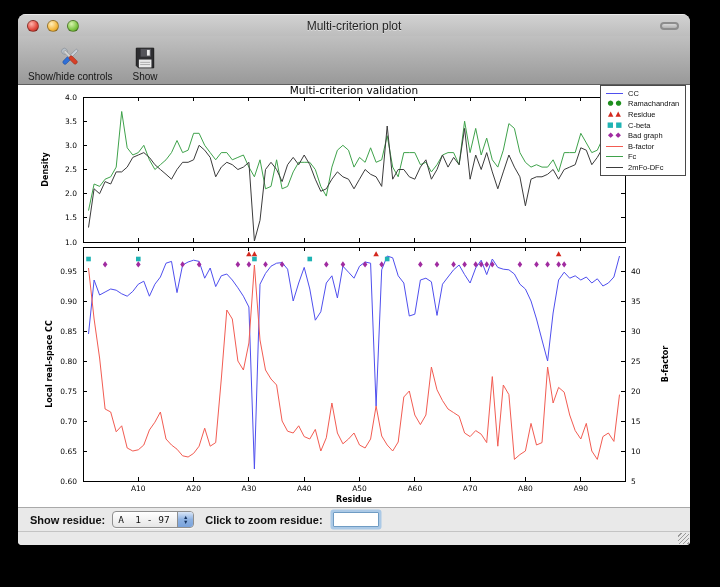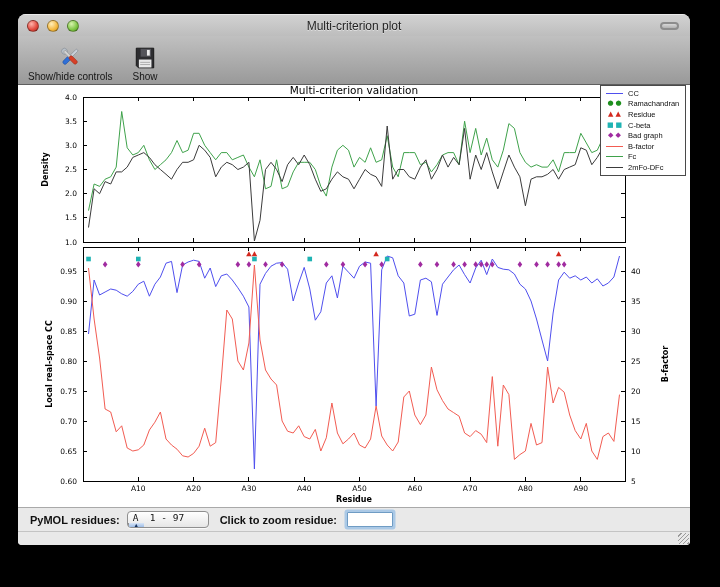--- a/index.html
+++ b/index.html
@@ -55,21 +55,21 @@
   
   .controls-row{
     height:24px;flex:none;box-sizing:border-box;background:#e9e9e9;
     border-top:1px solid #a9a9a9;display:flex;align-items:center;
     padding:0 0 0 12px;gap:7px;
   }
   .ctrl-label{font-size:11px;font-weight:bold;color:#101010;white-space:nowrap;}
   .popup{
     width:82px;height:17px;box-sizing:border-box;display:flex;align-items:stretch;
     border:1px solid #8f8f8f;border-radius:4px;overflow:hidden;
-    background:linear-gradient(#ffffff,#e6e6e6);box-shadow:0 1px 0 rgba(255,255,255,.7);flex-direction:column;
+    background:linear-gradient(#ffffff,#e6e6e6);box-shadow:0 1px 0 rgba(255,255,255,.7);
   }
   .popup-value{
     flex:1;font-family:"DejaVu Sans Mono", monospace;font-size:9.5px;color:#111;
     display:flex;align-items:center;padding-left:5px;white-space:pre;
   }
   .popup-stepper{
     width:15px;flex:none;border-left:1px solid #8f8f8f;
     background:linear-gradient(#d9e6f8,#8eb2e2 50%,#7aa3dc);
     display:flex;flex-direction:column;align-items:center;justify-content:center;
     color:#12305e;font-size:5.5px;line-height:5px;
@@ -334,21 +334,21 @@
         <div class="legend-row">
           <span class="legend-marker">
             <span class="legend-line" style="border-top-color: rgb(59, 59, 59);"></span>
           </span>
           <span class="legend-label">2mFo-DFc</span>
         </div>
       </div>
   </div>
 
   <div class="controls-row">
-    <span class="ctrl-label">PyMOL residues:</span>
+    <span class="ctrl-label">Show residue:</span>
     <div class="popup">
       <span class="popup-value">A  1 - 97</span>
       <span class="popup-stepper">
           <span>▲</span>
           <span>▼</span>
         </span>
     </div>
     <span class="ctrl-label" style="margin-left:4px;">Click to zoom residue:</span>
     <input class="zoom-input" type="text" value="" style="">
   </div>

